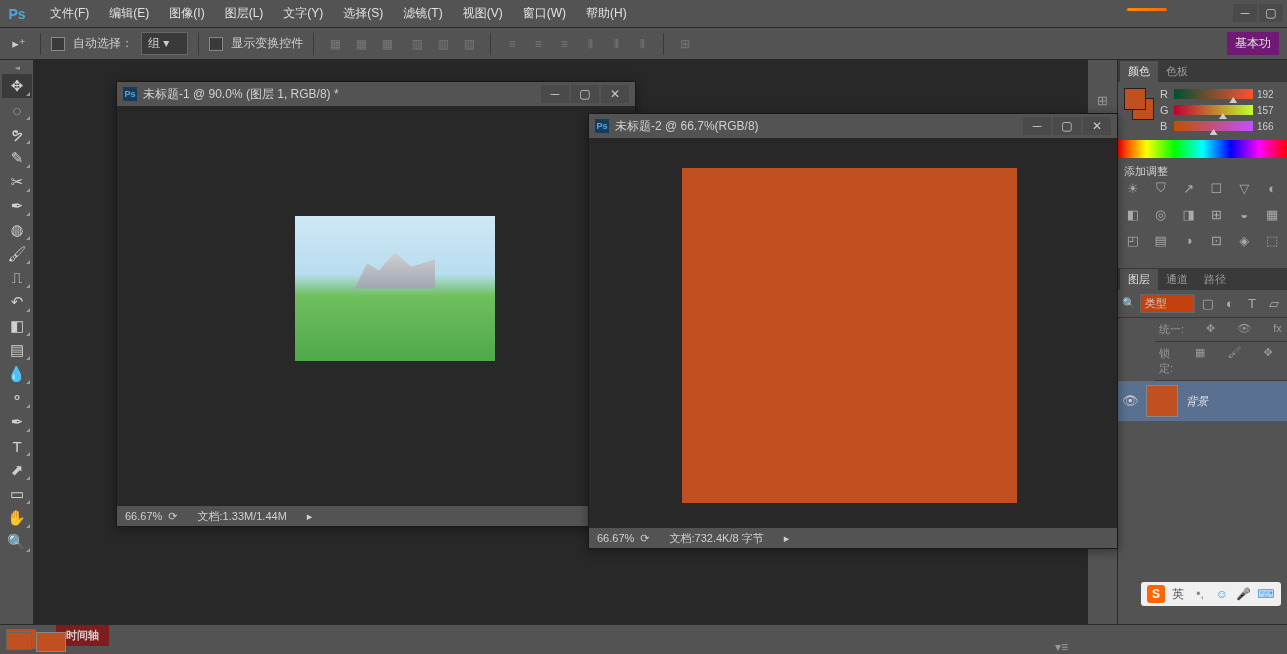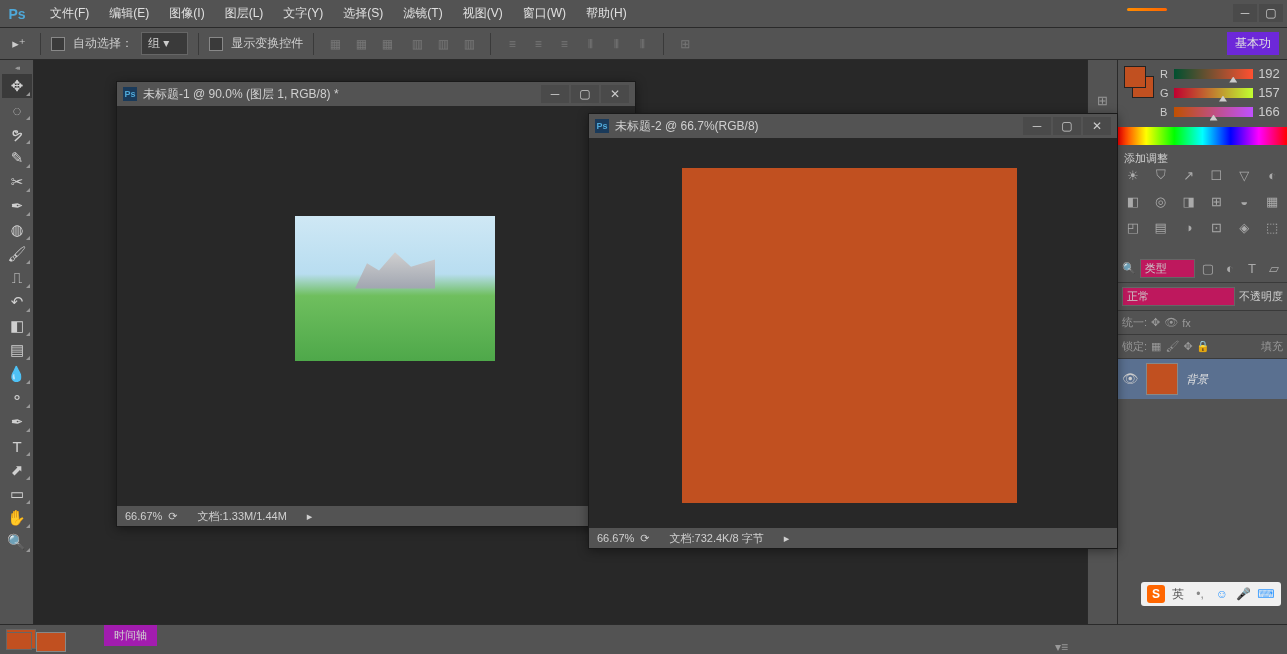--- a/index.html
+++ b/index.html
@@ -15,21 +15,21 @@
 .win-btn { width: 24px; height: 18px; background: #4a4a4a; display: flex; align-items: center; justify-content: center; cursor: pointer; color: #ccc; }
 
 
 .optionsbar { height: 32px; background: #535353; display: flex; align-items: center; padding: 0 8px; border-bottom: 1px solid #2a2a2a; gap: 8px; }
 .opt-icon { width: 22px; height: 22px; display: flex; align-items: center; justify-content: center; color: #ccc; font-size: 13px; }
 .opt-checkbox { width: 14px; height: 14px; border: 1px solid #888; background: #3a3a3a; }
 .opt-select { background: #3a3a3a; border: 1px solid #666; color: #ccc; padding: 2px 18px 2px 6px; font-size: 12px; position: relative; }
 .opt-group { display: flex; gap: 4px; align-items: center; }
 .opt-sep { width: 1px; height: 22px; background: #3a3a3a; margin: 0 2px; }
 .opt-btn { width: 22px; height: 20px; background: #535353; border: 1px solid transparent; display: flex; align-items: center; justify-content: center; color: #777; }
-.opt-right { margin-left: auto; background: #6d28d9; padding: 3px 8px; font-size: 12px; color: #e0e0e0; }
+.opt-right { margin-left: auto; background: #701a75; padding: 3px 8px; font-size: 12px; color: #e0e0e0; }
 
 
 .main { display: flex; height: calc(100% - 60px - 30px); }
 
 
 .toolbox { width: 34px; background: #535353; border-right: 1px solid #2a2a2a; display: flex; flex-direction: column; padding-top: 4px; }
 .toolbox-handle { height: 8px; display: flex; align-items: center; justify-content: center; margin-bottom: 2px; }
 .toolbox-handle::before { content: "◂◂"; font-size: 7px; color: #999; letter-spacing: -2px; }
 .tool { width: 30px; height: 24px; display: flex; align-items: center; justify-content: center; cursor: pointer; color: #d0d0d0; font-size: 15px; margin: 0 2px; position: relative; }
 .tool.active { background: #3a3a3a; }
@@ -76,42 +76,42 @@
 .color-fg { position: absolute; width: 22px; height: 22px; background: #c15020; border: 1px solid #222; }
 .color-bg { position: absolute; width: 22px; height: 22px; background: #c15020; border: 1px solid #222; left: 8px; top: 10px; }
 .color-sliders { flex: 1; display: flex; flex-direction: column; gap: 4px; }
 .color-row { display: flex; align-items: center; gap: 4px; font-size: 11px; }
 .color-row span:first-child { width: 10px; }
 .color-track { flex: 1; height: 10px; background: linear-gradient(to right, #000, #fff); position: relative; }
 .color-track.r { background: linear-gradient(to right, #005030, #ff5030); }
 .color-track.g { background: linear-gradient(to right, #c00030, #c0ff30); }
 .color-track.b { background: linear-gradient(to right, #c05000, #c050ff); }
 .color-handle { position: absolute; top: 8px; width: 8px; height: 6px; background: #ccc; clip-path: polygon(50% 0, 100% 100%, 0 100%); transform: translateX(-50%); }
-.color-val { width: 24px; text-align: center; font-size: 13px; }
+.color-val { width: 24px; text-align: left; font-size: 10px; }
 .spectrum { height: 18px; background: linear-gradient(to right, red, yellow, lime, cyan, blue, magenta, red); margin-top: 2px; }
 
 
 .adjust-panel { min-height: 110px; }
 .adjust-title { font-size: 11px; color: #d0d0d0; }
 .adjust-row { display: flex; gap: 10px; justify-content: center; margin-bottom: 8px; }
 .adjust-icon { width: 18px; height: 18px; color: #aaa; font-size: 13px; display: flex; align-items: center; justify-content: center; }
 
 
 .layers-panel { flex: 1; display: flex; flex-direction: column; }
 .layers-ctrl { padding: 4px; display: flex; gap: 4px; align-items: center; border-bottom: 1px solid #3a3a3a; font-size: 11px; }
-.layers-select { background: #be185d; border: 1px solid #666; color: #ccc; padding: 1px 12px 1px 4px; font-size: 11px; flex: 1; }
-.layers-lock-row { padding: 4px; display: flex; gap: 4px; align-items: center; font-size: 11px; color: #999; border-bottom: 1px solid #3a3a3a; }
+.layers-select { background: #c2410c; border: 1px solid #666; color: #ccc; padding: 1px 12px 1px 4px; font-size: 11px; flex: 1; }
+.layers-lock-row { padding: 4px; display: flex; gap: 22px; align-items: flex-start; font-size: 11px; color: #999; border-bottom: 1px solid #3a3a3a; margin-left: 37px; }
 .layer-item { display: flex; align-items: center; padding: 4px; gap: 8px; background: #5a7090; }
 .layer-eye { width: 16px; height: 16px; color: #ccc; font-size: 13px; }
 .layer-thumb { width: 32px; height: 32px; background: #c15020; border: 1px solid #888; }
 .layer-name { font-size: 11px; color: #e0e0e0; font-style: italic; }
 
 
 .bottombar { height: 30px; background: #535353; border-top: 1px solid #2a2a2a; display: flex; align-items: flex-start; }
-.timeline-tab { background: #a21caf; padding: 3px 10px; font-size: 11px; color: #d0d0d0; margin-left: 68px; }
+.timeline-tab { background: #7f1d1d; padding: 3px 10px; font-size: 11px; color: #d0d0d0; margin-left: 20px; font-weight: bold; }
 .color-swatch-bottom { width: 30px; height: 20px; background: #c15020; border: 1px solid #666; margin: 4px 0 0 6px; }
 .filmstrip { width: 30px; height: 20px; background: #c15020; border: 1px solid #888; margin: 4px 0 0 8px; }
 .bottom-menu { position: absolute; bottom: 2px; right: 220px; width: 12px; height: 12px; color: #999; }
 
 
 .ime { position: absolute; right: 6px; bottom: 48px; display: flex; gap: 4px; align-items: center; background: #f0f0f0; padding: 3px 6px; border-radius: 3px; }
 .ime-icon { width: 18px; height: 18px; display: flex; align-items: center; justify-content: center; font-size: 12px; }
 </style>
 </head>
 <body>
@@ -251,20 +251,24 @@
   </div>
 
   <div class="dock-strip">
     <div class="dock-icon">⊞</div>
     <div class="dock-icon">A|</div>
     <div class="dock-icon">¶</div>
   </div>
 
   <div class="panels">
 
+    <div class="panel-tabs">
+      <div class="panel-tab active">颜色</div>
+      <div class="panel-tab">色板</div>
+    </div>
     <div class="panel-body">
       <div class="color-panel">
         <div class="color-swatches">
           <div class="color-bg"></div>
             <div class="color-fg"></div>
         </div>
         <div class="color-sliders">
           <div class="color-row">
               <span>R</span>
               <div class="color-track r">
@@ -312,33 +316,34 @@
       <div class="adjust-row">
         <div class="adjust-icon">◰</div>
         <div class="adjust-icon">▤</div>
         <div class="adjust-icon">◑</div>
         <div class="adjust-icon">⊡</div>
         <div class="adjust-icon">◈</div>
         <div class="adjust-icon">⬚</div>
       </div>
     </div>
 
+    <div class="panel-tabs">
+      <div class="panel-tab active">图层</div>
+      <div class="panel-tab">通道</div>
+      <div class="panel-tab">路径</div>
+    </div>
     <div class="layers-panel">
       <div class="layers-ctrl">
         <span>🔍</span>
         <div class="layers-select">类型</div>
         <span class="adjust-icon">▢</span>
         <span class="adjust-icon">◐</span>
         <span class="adjust-icon">T</span>
         <span class="adjust-icon">▱</span>
       </div>
-      <div class="layers-ctrl">
-        <div class="layers-select">正常</div>
-        <span>不透明度</span>
-      </div>
       <div class="layers-lock-row">
         <span>统一:</span>
         <span>✥</span>
         <span>👁</span>
         <span>fx</span>
       </div>
       <div class="layers-lock-row">
         <span>锁定:</span>
         <span>▦</span>
         <span>🖌</span>

